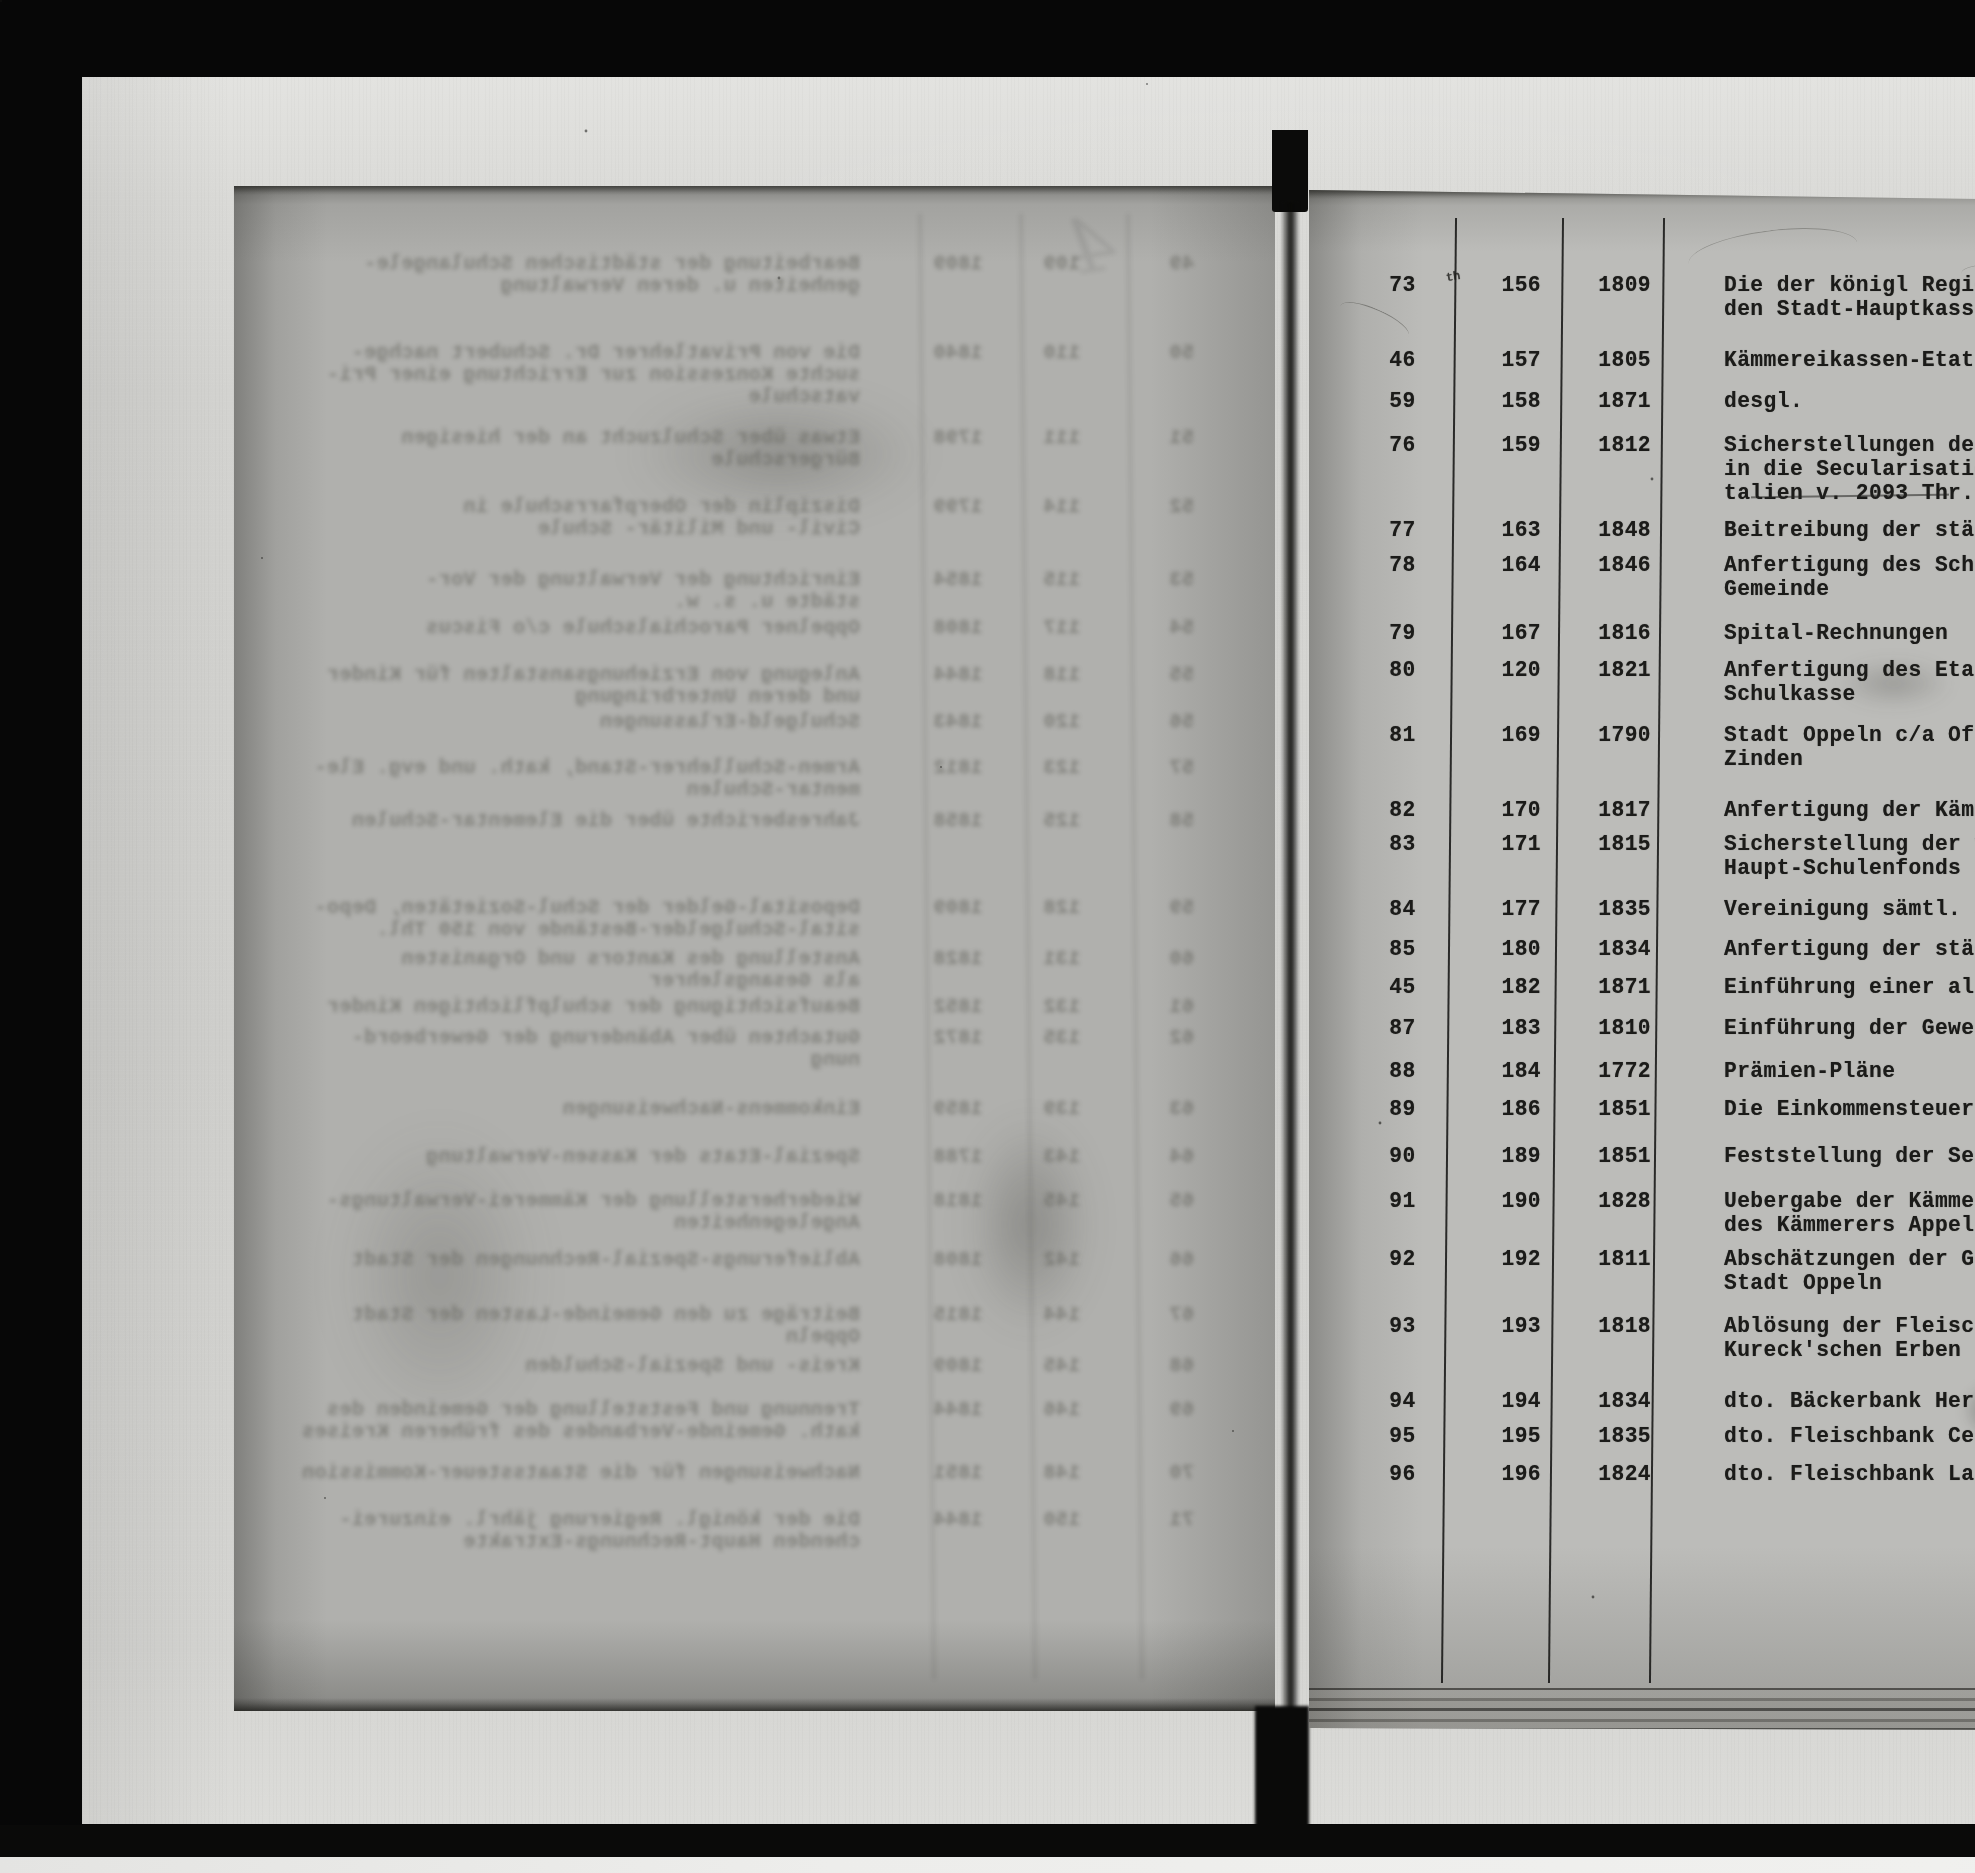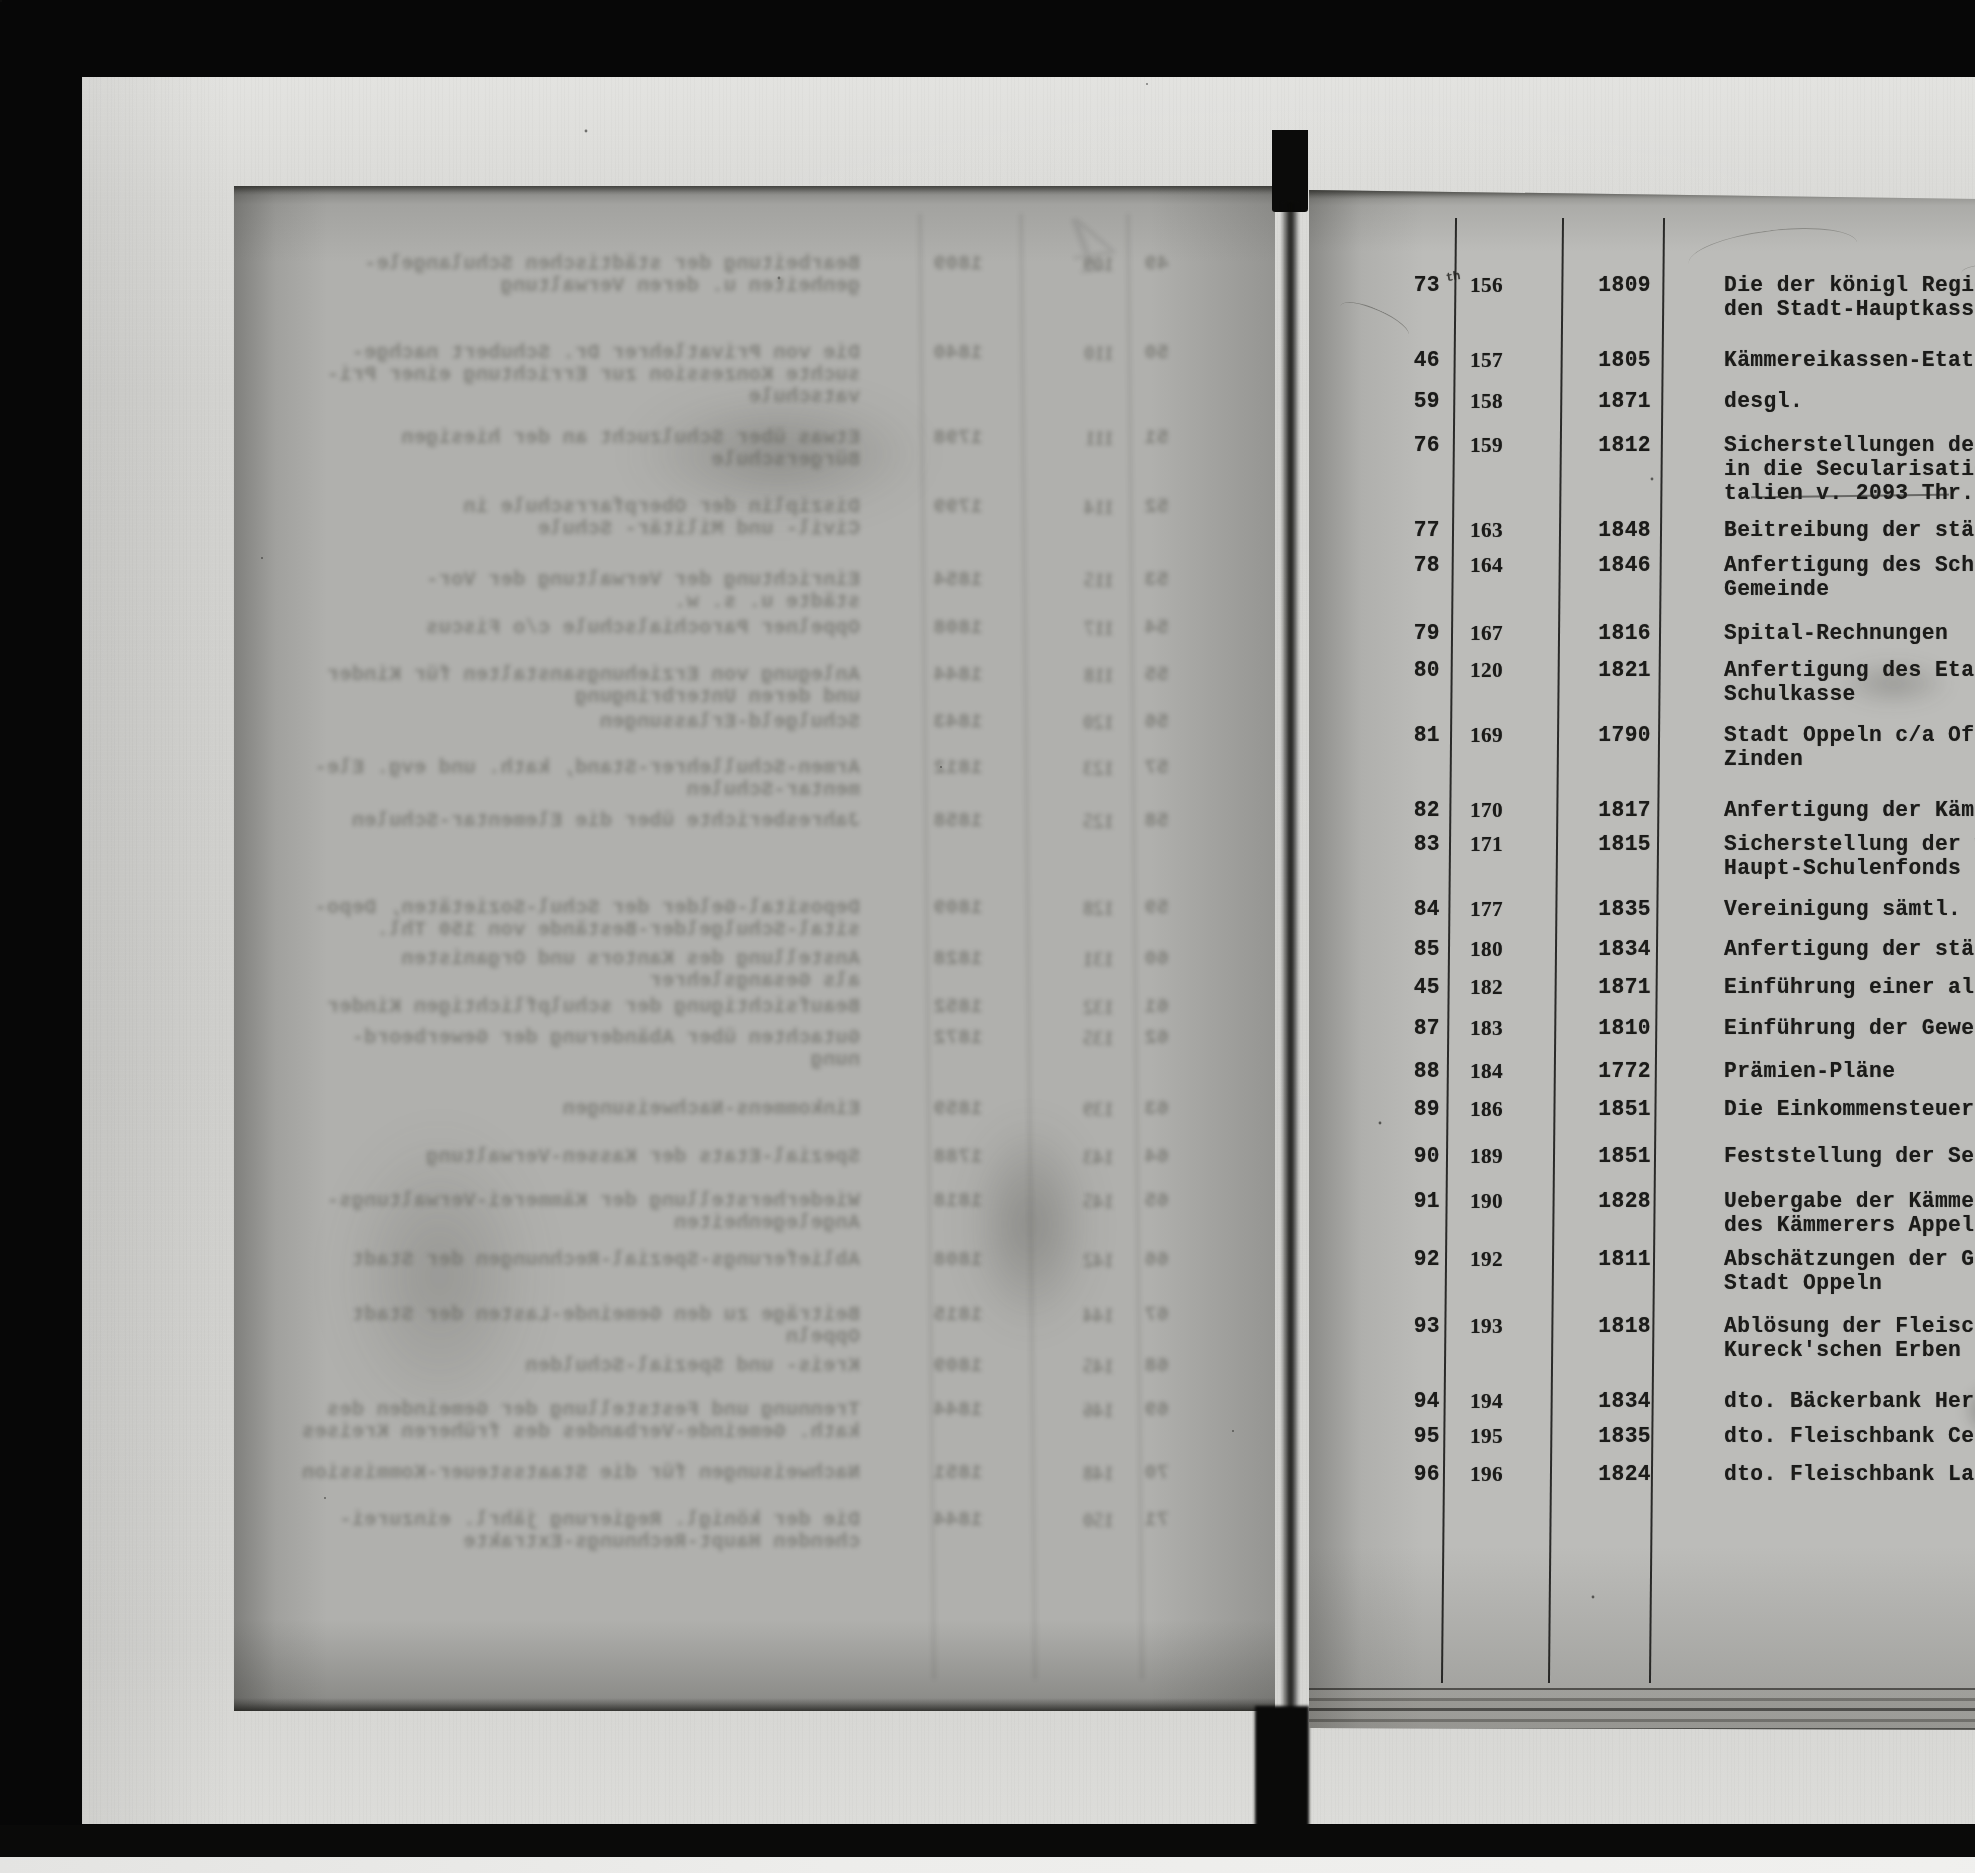--- a/index.html
+++ b/index.html
@@ -46,22 +46,22 @@
   
   .gutter-notch{position:absolute;left:1272px;top:130px;width:36px;height:82px;background:#0b0b0a;border-radius:0 0 3.2px 3.2px;}
   .gutter-crease{position:absolute;left:1281px;top:202px;width:18px;height:1513px;filter:blur(1.2px);
     background:linear-gradient(90deg, rgba(12,12,10,.05), rgba(10,10,8,.82) 45%, rgba(10,10,8,.85) 60%, rgba(12,12,10,.08));}
   .gutter-bottom{position:absolute;left:1255px;top:1706px;width:54px;height:123px;background:#0a0a09;filter:blur(1.6px);}
 
   
   .t-row{position:absolute;left:0;width:100%;height:28px;color:#1b1b19;
     font-weight:700;font-size:21.3px;line-height:24px;letter-spacing:0.4px;
     text-shadow:0 0 0.8px rgba(25,25,22,.5);}
-  .c1{position:absolute;left:56px;width:75px;text-align:right;}
-  .c2{position:absolute;left:161px;width:71px;font-family:Liberation Serif, serif;}
+  .c1{position:absolute;left:56px;width:75px;text-align:center;}
+  .c2{position:absolute;left:161px;width:71px;text-align:right;}
   .c3{position:absolute;left:255px;width:87px;text-align:right;}
   .cd{position:absolute;left:415px;width:624px;white-space:pre-line;}
   .sup{position:absolute;top:-8px;right:-20.5px;font-size:12px;letter-spacing:0;opacity:.8;transform:rotate(-10deg);}
 
   .vline{position:absolute;width:2px;background:rgba(22,22,20,.88);top:28px;height:1465px;transform:rotate(0.55deg);}
   .vl1{left:139px;} .vl2{left:246px;} .vl3{left:347px;}
   .pencil-strike{position:absolute;left:442px;top:305px;width:198px;height:2.4px;
     background:rgba(35,35,32,.55);transform:rotate(-0.8deg);filter:blur(0.4px);}
   .scratch{position:absolute;border-top:1.6px solid rgba(45,45,40,.30);border-radius:50% 50% 0 0;}
   .s1{left:379px;top:40px;width:170px;height:47px;transform:rotate(-7deg);}

